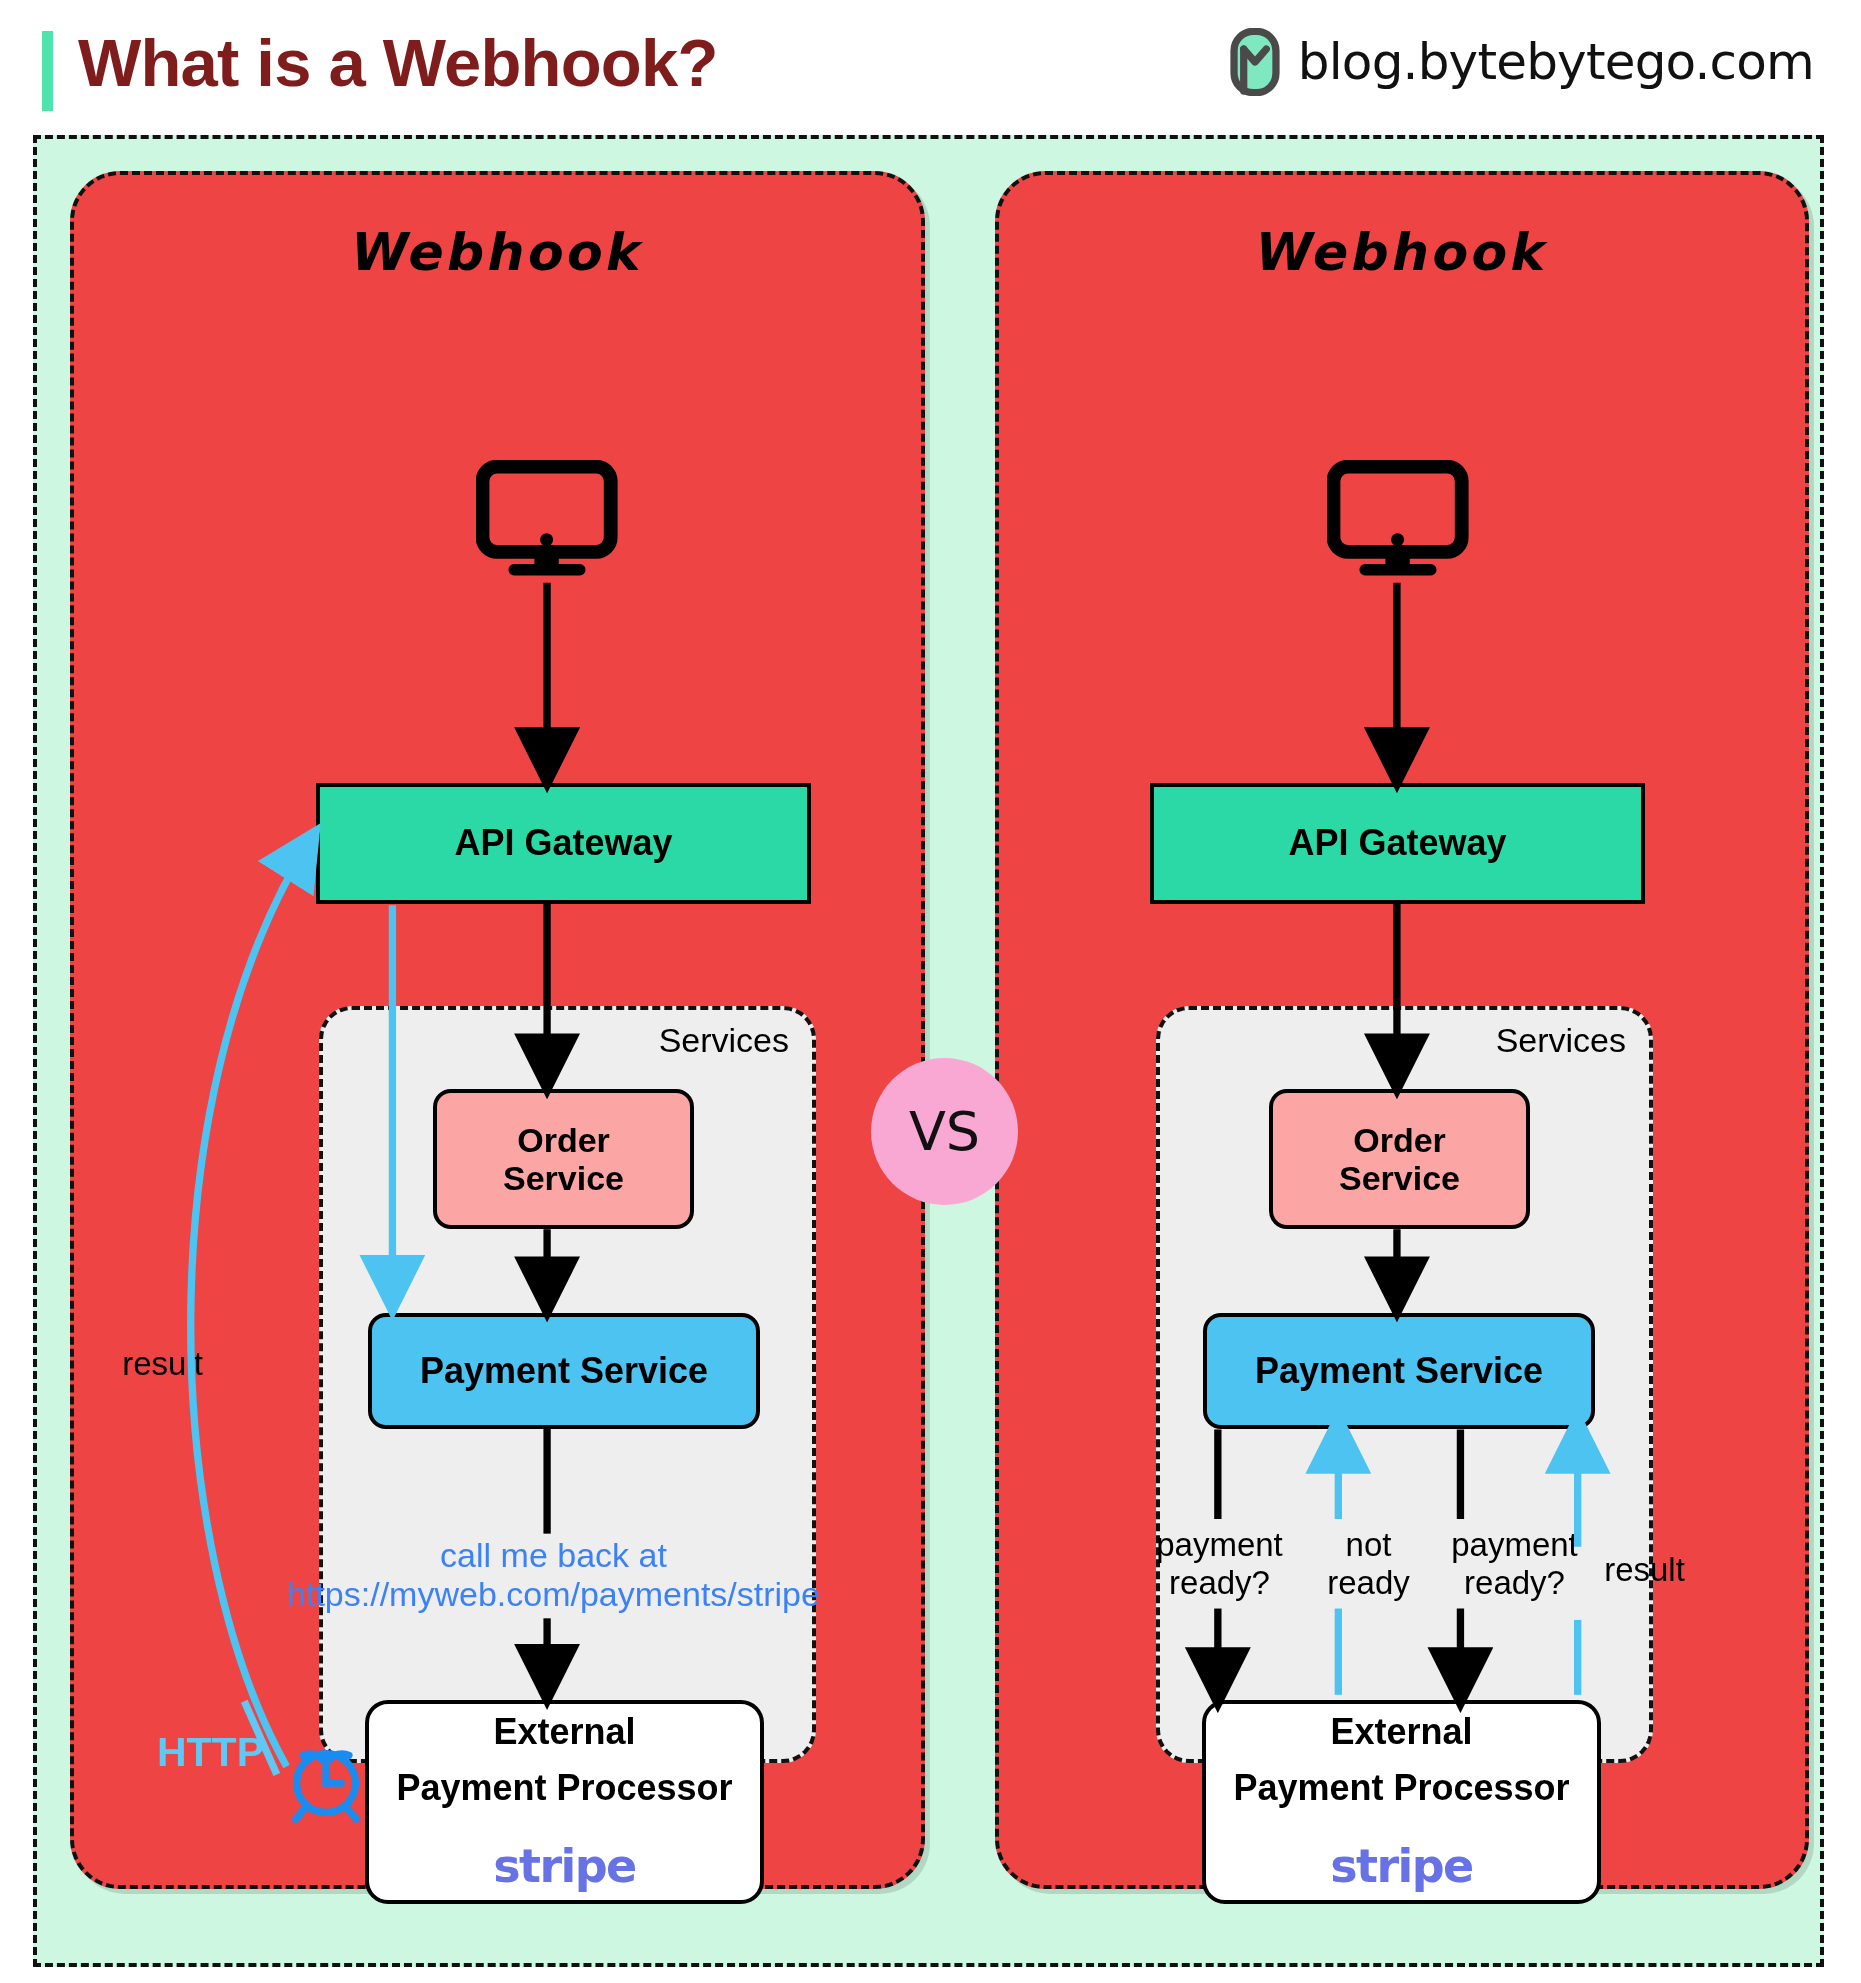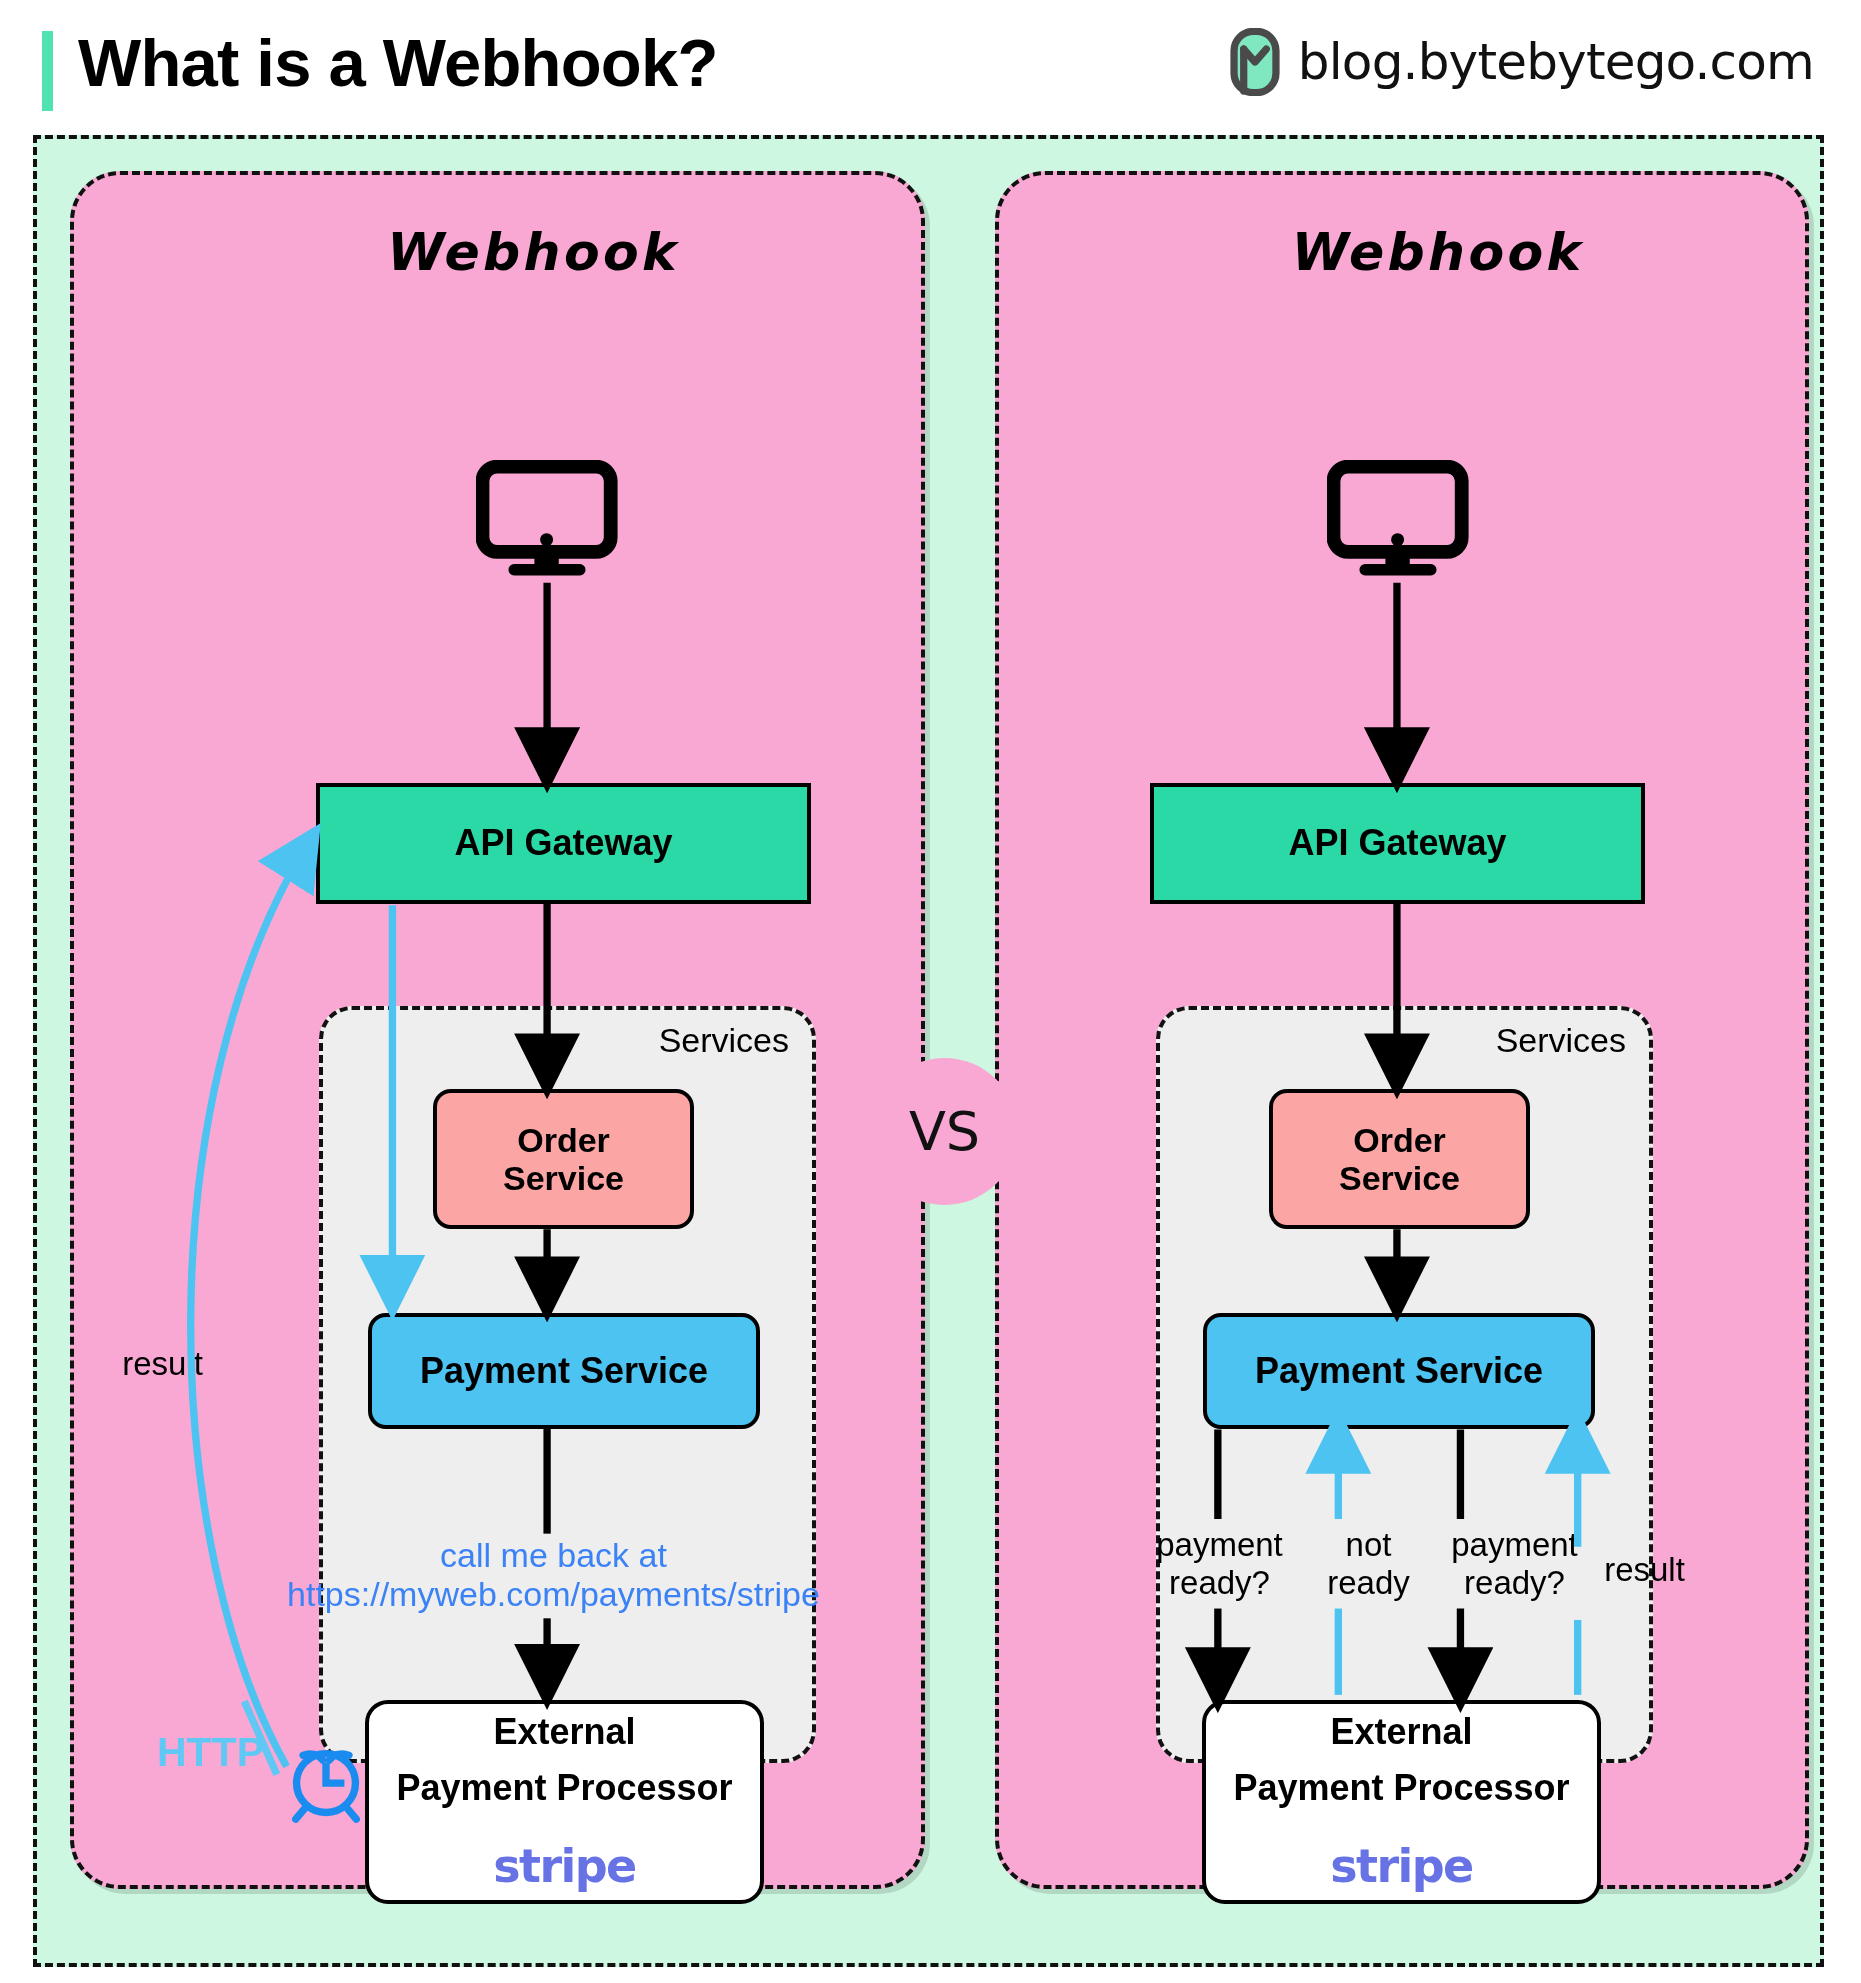--- a/index.html
+++ b/index.html
@@ -3,33 +3,33 @@
 <meta charset="utf-8">
 <style>
   html,body{margin:0;padding:0;background:#ffffff;}
   body{width:1861px;height:1983px;position:relative;
        font-family:"Liberation Sans",sans-serif;overflow:hidden;}
 
   
   #header{position:absolute;left:0;top:0;width:1861px;height:137px;}
   #title-bar{position:absolute;left:42px;top:31px;width:11.4px;height:80px;background:#4fe3b0;}
   #page-title{position:absolute;left:78px;top:24.4px;font-size:67px;font-weight:bold;
-              letter-spacing:-0.8px;color:#000000;white-space:nowrap;}
+              letter-spacing:-0.8px;color:#7f1d1d;white-space:nowrap;}
   #brand{position:absolute;right:47px;top:28px;display:flex;align-items:center;gap:18px;}
   #brand-logo{width:50px;height:68px;position:relative;}
   #brand-text{font-size:50px;color:#111;white-space:nowrap;font-family:"DejaVu Sans",sans-serif;
               letter-spacing:-0.8px;}
 
   
   #outer-frame{position:absolute;left:33px;top:135px;width:1791px;height:1832px;
                background:#cdf7e0;border:4.1px dashed #111;box-sizing:border-box;}
 
   
-  .panel{position:absolute;background:#f9a8d4;border:4.9px dashed #111;border-radius:50px;
-         box-sizing:border-box;box-shadow:4.9px 4.9px 0 rgba(0,0,0,.13);padding-left:36px;}
+  .panel{position:absolute;background:#ef4444;border:4.9px dashed #111;border-radius:50px;
+         box-sizing:border-box;box-shadow:4.9px 4.9px 0 rgba(0,0,0,.13);}
   #panel-webhook{left:70px;top:171px;width:855px;height:1718px;}
   #panel-polling{left:995px;top:171px;width:814px;height:1718px;}
   .panel-title{position:absolute;top:47px;width:100%;text-align:center;
                font-family:"DejaVu Sans",sans-serif;font-weight:bold;font-style:italic;
                font-size:52px;letter-spacing:3.3px;color:#000;}
 
   
   #vs-badge{position:absolute;left:871px;top:1058px;width:147px;height:147px;border-radius:50%;
             background:#f9a8d4;display:flex;align-items:center;justify-content:center;
             font-family:"DejaVu Sans",sans-serif;font-size:54px;color:#111;z-index:40;}

